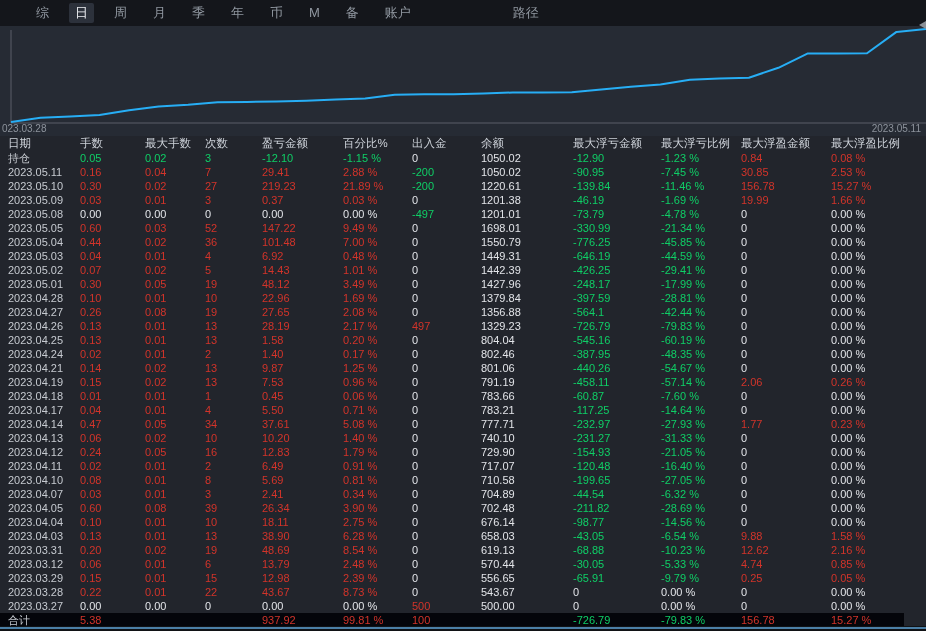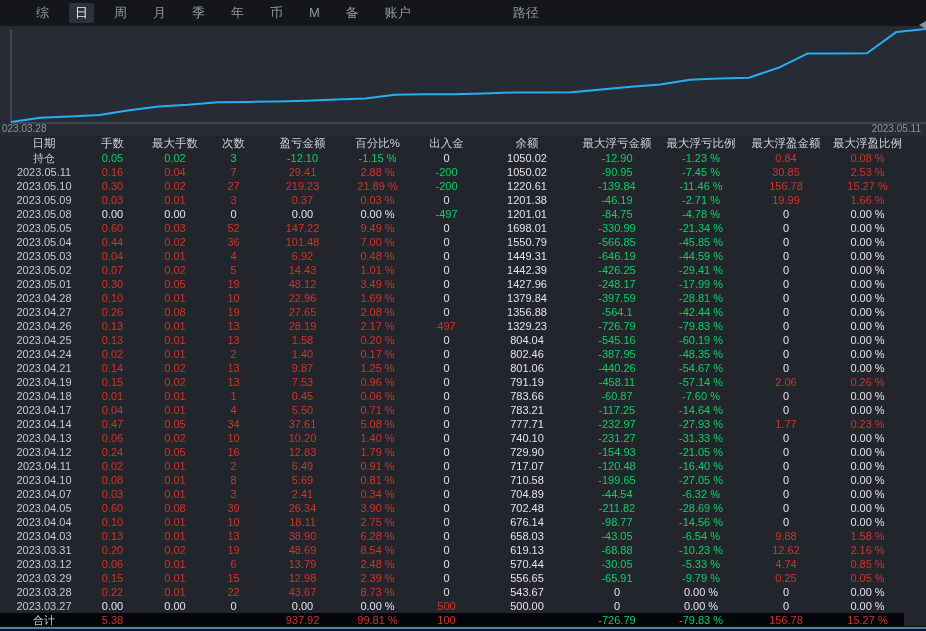--- a/index.html
+++ b/index.html
@@ -20,21 +20,21 @@
     background:#262b34; }
   .chart-wrap svg { position:absolute; top:0; left:0; }
   .axis-label { position:absolute; font-size:10px; color:#8d939c; top:97px; }
   .axis-label.left { left:2px; }
   .axis-label.right { right:5px; }
   .edge-marker { position:absolute; right:0; top:-5px; width:0; height:0;
     border-top:4px solid transparent; border-bottom:4px solid transparent;
     border-right:7px solid #8b9097; }
 
   
-  .table-area { position:absolute; top:136px; left:0; width:904px;text-align:center; }
+  .table-area { position:absolute; top:136px; left:0; width:904px; }
   .trow { display:grid;
     grid-template-columns:72px 65px 60px 57px 81px 69px 69px 92px 88px 80px 90px 1fr;
     padding-left:8px; height:14px; line-height:14px; font-size:11px;
     white-space:nowrap; }
   .thead { height:15px; line-height:15px; }
   .thead .cell { color:#ced3da; font-size:11.5px; }
   .trow.total { background:#04050a; }
   .cell { overflow:hidden; }
   .c-date  { color:#c6cad0; }
   .c-white { color:#e2e4e8; }
@@ -138,34 +138,34 @@
         <div class="trow">
           <div class="cell c-date">2023.05.09</div>
           <div class="cell c-red">0.03</div>
           <div class="cell c-red">0.01</div>
           <div class="cell c-red">3</div>
           <div class="cell c-red">0.37</div>
           <div class="cell c-red">0.03 %</div>
           <div class="cell c-white">0</div>
           <div class="cell c-white">1201.38</div>
           <div class="cell c-green">-46.19</div>
-          <div class="cell c-green">-2.71 %</div>
+          <div class="cell c-green">-1.69 %</div>
           <div class="cell c-red">19.99</div>
           <div class="cell c-red">1.66 %</div>
         </div>
         <div class="trow">
           <div class="cell c-date">2023.05.08</div>
           <div class="cell c-white">0.00</div>
           <div class="cell c-white">0.00</div>
           <div class="cell c-white">0</div>
           <div class="cell c-white">0.00</div>
           <div class="cell c-white">0.00 %</div>
           <div class="cell c-green">-497</div>
           <div class="cell c-white">1201.01</div>
-          <div class="cell c-green">-84.75</div>
+          <div class="cell c-green">-73.79</div>
           <div class="cell c-green">-4.78 %</div>
           <div class="cell c-white">0</div>
           <div class="cell c-white">0.00 %</div>
         </div>
         <div class="trow">
           <div class="cell c-date">2023.05.05</div>
           <div class="cell c-red">0.60</div>
           <div class="cell c-red">0.03</div>
           <div class="cell c-red">52</div>
           <div class="cell c-red">147.22</div>
@@ -179,21 +179,21 @@
         </div>
         <div class="trow">
           <div class="cell c-date">2023.05.04</div>
           <div class="cell c-red">0.44</div>
           <div class="cell c-red">0.02</div>
           <div class="cell c-red">36</div>
           <div class="cell c-red">101.48</div>
           <div class="cell c-red">7.00 %</div>
           <div class="cell c-white">0</div>
           <div class="cell c-white">1550.79</div>
-          <div class="cell c-green">-566.85</div>
+          <div class="cell c-green">-776.25</div>
           <div class="cell c-green">-45.85 %</div>
           <div class="cell c-white">0</div>
           <div class="cell c-white">0.00 %</div>
         </div>
         <div class="trow">
           <div class="cell c-date">2023.05.03</div>
           <div class="cell c-red">0.04</div>
           <div class="cell c-red">0.01</div>
           <div class="cell c-red">4</div>
           <div class="cell c-red">6.92</div>

